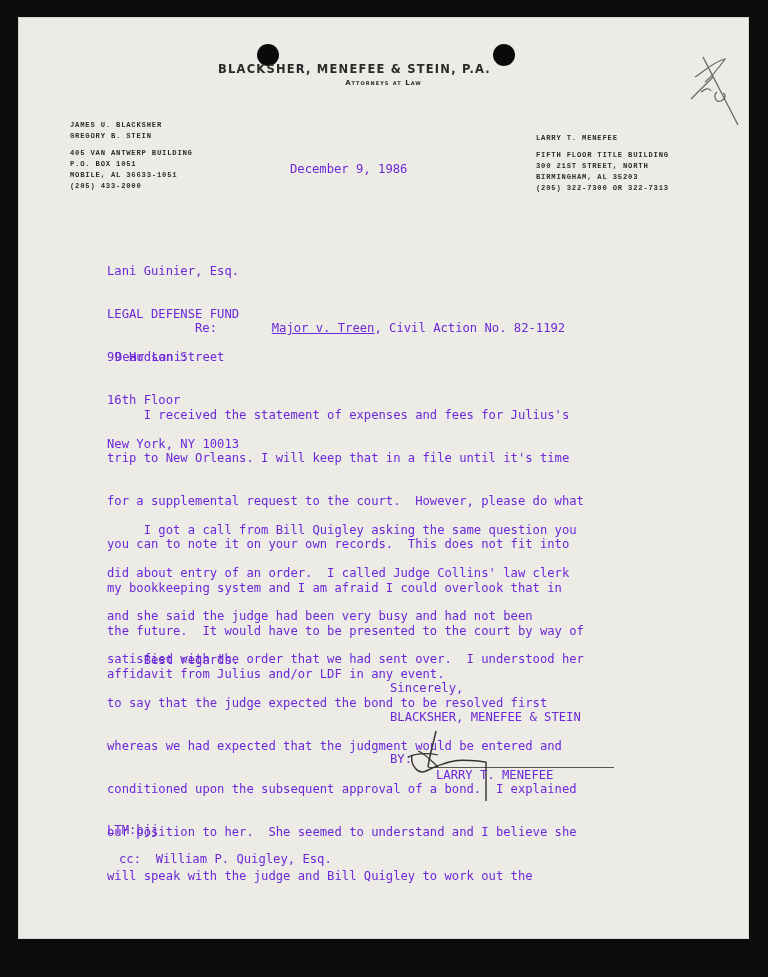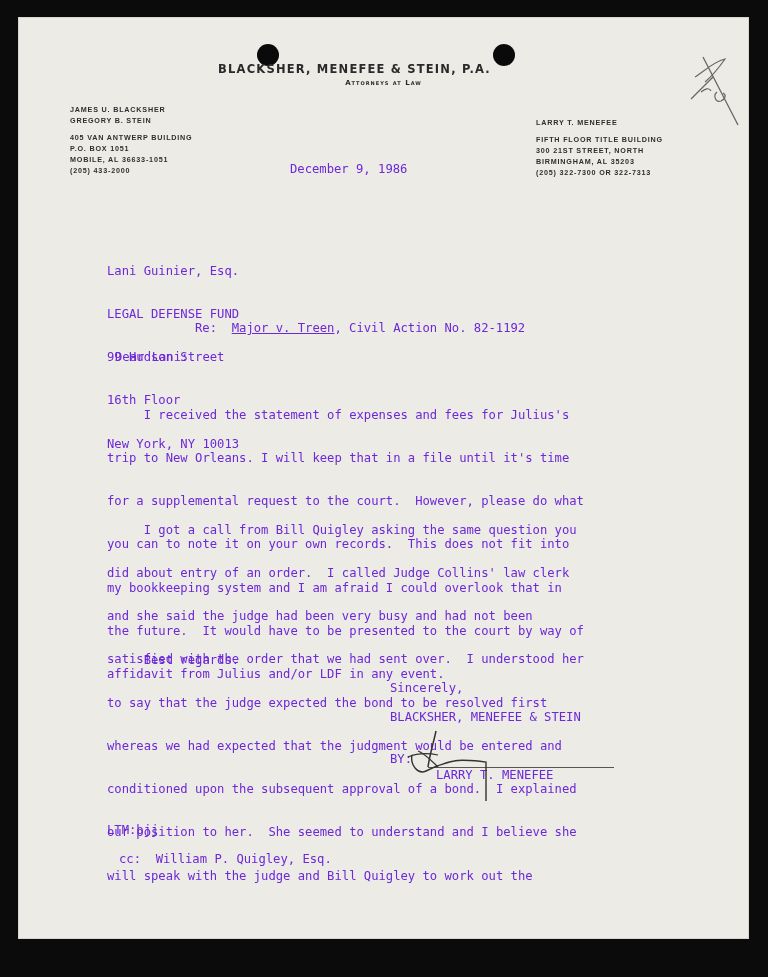--- a/index.html
+++ b/index.html
@@ -16,30 +16,31 @@
     position:absolute; left:0; width:673px; top:45px; text-align:center;
     font-family:"DejaVu Sans", sans-serif; font-weight:bold; font-size:11.5px;
     letter-spacing:1.2px; color:#2a2a2a;
   }
   .lh-sub {
     position:absolute; left:0; width:731px; top:62px; text-align:center;
     font-family:"DejaVu Sans", sans-serif; font-weight:bold; font-size:7px;
     letter-spacing:1px; color:#2a2a2a; font-variant:small-caps;
   }
   .lh-block {
-    position:absolute; font-family:Liberation Sans, sans-serif; font-weight:bold;
+    position:absolute; font-family:Liberation Mono, monospace; font-weight:bold;
     font-size:7.2px; letter-spacing:0.8px; color:#2e2e2e; line-height:11px;
     text-transform:uppercase;
+    margin-top:16px;
   }
   .lh-block .gap { height:6px; }
   .mono {
     position:absolute; font-family:"DejaVu Sans Mono", monospace; font-size:12.2px;
     color:#6d28d9; line-height:14.4px; white-space:pre;
   }
-  .u { text-decoration:underline; }
+  .u { text-decoration:underline;margin-left:40px; }
   .sig-line { position:absolute; height:1px; background:#555; }
   svg { position:absolute; overflow:visible; }
 </style>
 </head>
 <body>
 
 <div class="page">
 
   <div class="hole" style="left:239px; top:27px;"></div>
   <div class="hole" style="left:475px; top:27px;"></div>

